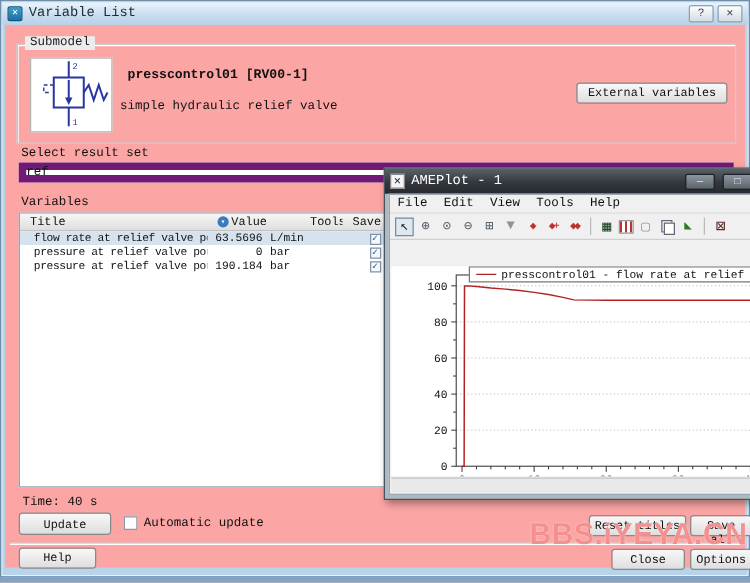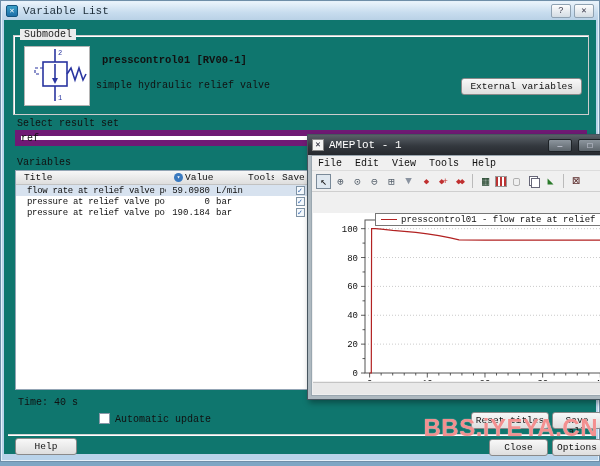--- a/index.html
+++ b/index.html
@@ -11,28 +11,28 @@
   #vl-window{position:absolute;left:0;top:0;width:600px;height:462px;
     border:1px solid #6f8ea8;background:#b9d3ea;box-shadow:inset 0 0 0 1px #e6f1fa;}
   #vl-titlebar{position:absolute;left:1px;top:1px;right:1px;height:18px;
     background:linear-gradient(#eaf3fb,#c7dcee 60%,#b9d1e6);display:flex;align-items:center;padding:0 4px;}
   .app-icon{width:12px;height:12px;background:linear-gradient(#3aa0c8,#1d6fa8);border:1px solid #12557f;
     color:#fff;font-size:8px;line-height:10px;text-align:center;margin-right:5px;border-radius:2px;}
   #vl-title{font-size:11px;color:#1c2c38;}
   .cap-btns{margin-left:auto;display:flex;gap:3px;}
   .cap-btn{width:20px;height:14px;border:1px solid #8fa2b2;border-radius:2px;
     background:linear-gradient(#fdfdfd,#d4dde4);font-size:9px;line-height:12px;text-align:center;color:#445;}
-  #vl-body{position:absolute;left:3px;top:19px;right:3px;bottom:7px;background:#0f766e;}
+  #vl-body{position:absolute;left:3px;top:19px;right:3px;bottom:7px;background:#fca5a5;}
   .groupbox{position:absolute;border:1px solid #cdcdcd;box-shadow:inset 1px 1px 0 #fff;}
   .group-label{position:absolute;top:-7px;left:6px;background:#ececec;padding:0 4px;font-size:10px;color:#222;}
   #submodel-box{left:9px;top:15px;width:576px;height:80px;}
   #valve-thumb{position:absolute;left:10px;top:10px;width:66px;height:60px;background:#fff;border:1px solid #b4b4b4;}
   #submodel-name{position:absolute;left:88px;top:18px;font-weight:bold;font-size:10.5px;}
   #submodel-desc{position:absolute;left:82px;top:44px;font-size:10px;}
-  #ext-var-btn{position:absolute;right:6px;top:42px;}
+  #ext-var-btn{position:absolute;right:6px;top:30px;}
   .btn{display:inline-block;background:linear-gradient(#f8f8f8,#dedede);border:1px solid #8a8a8a;
     border-radius:3px;padding:2px 8px;font-size:9.5px;font-family:inherit;color:#111;text-align:center;}
   #select-result-label{position:absolute;left:13px;top:98px;}
   #result-combo{position:absolute;left:11px;top:110px;width:572px;height:16px;background:#fff;
     border:6px solid #701a75;display:flex;align-items:center;padding-left:0;font-size:10px;}
   #combo-arrow{position:absolute;right:1px;top:1px;width:15px;height:12px;background:linear-gradient(#f2f6fa,#cfdde8);
     border-left:1px solid #9ab0c2;font-size:7px;text-align:center;line-height:12px;color:#345;}
   #variables-label{position:absolute;left:13px;top:137px;}
   
   #var-table{position:absolute;left:11px;top:150px;width:572px;height:220px;background:#fff;border:1px solid #93a5b5;}
@@ -159,40 +159,41 @@
               <span>Tools</span>
             </div>
           <div class="hc">
               <span>Save next</span>
             </div>
           <div></div>
         </div>
         <div id="vt-rows">
             <div class="vrow sel">
               <span class="vc-title">flow rate at relief valve port 1</span>
-              <span class="vc-value">59.0980</span>
+              <span class="vc-value">63.5696</span>
               <span class="vc-unit">L/min</span>
               <span class="vc-save"><span class="vcheck">✓</span></span>
             </div>
             <div class="vrow">
               <span class="vc-title">pressure at relief valve port 1</span>
               <span class="vc-value">0</span>
               <span class="vc-unit">bar</span>
               <span class="vc-save"><span class="vcheck">✓</span></span>
             </div>
             <div class="vrow">
               <span class="vc-title">pressure at relief valve port 2</span>
               <span class="vc-value">190.184</span>
               <span class="vc-unit">bar</span>
               <span class="vc-save"><span class="vcheck">✓</span></span>
             </div>
           </div>
       </div>
 
       <span id="time-label">Time: 40 s</span>
+      <span id="update-btn" class="btn">Update</span>
       <span id="auto-upd-box"></span>
       <span id="auto-upd-label">Automatic update</span>
 
       <div id="bottom-sep"></div>
       <span id="help-btn" class="btn">Help</span>
       <span id="reset-titles-btn" class="btn">Reset titles</span>
       <span id="save-all-btn" class="btn">Save all</span>
       <span id="close-btn" class="btn">Close</span>
       <span id="options-btn" class="btn">Options</span>
     </div>

